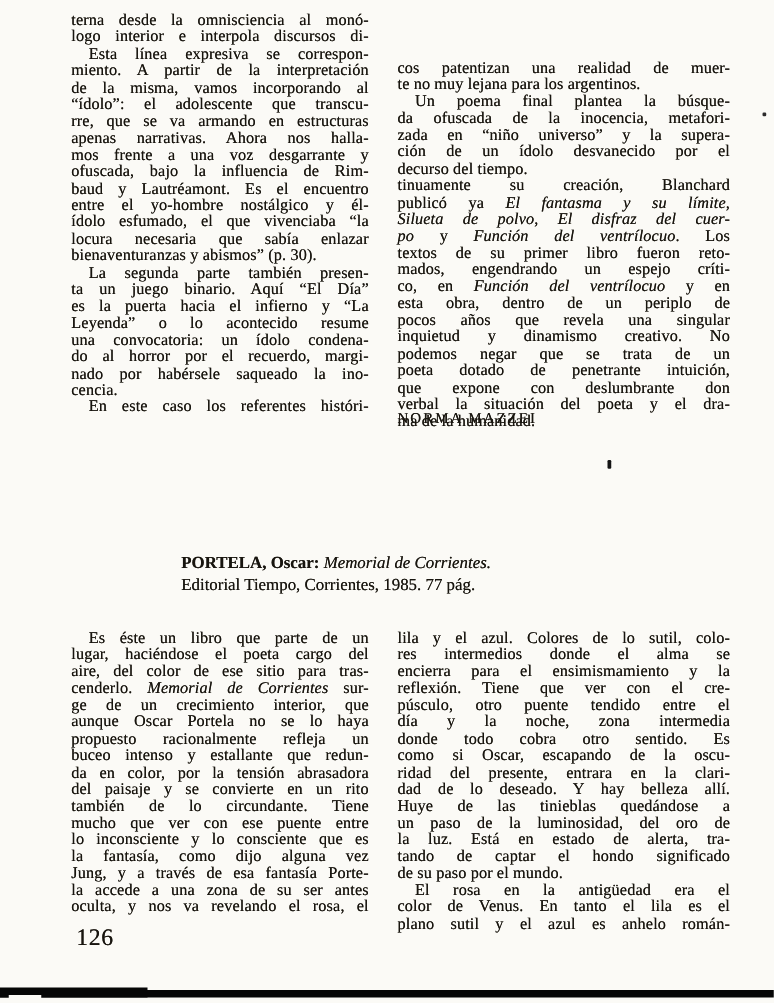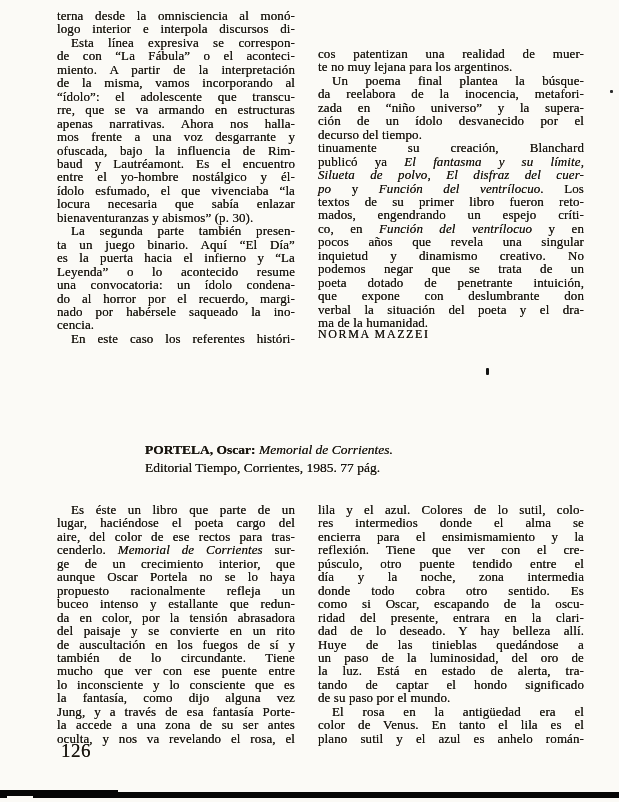--- a/index.html
+++ b/index.html
@@ -40,21 +40,20 @@
   b{font-weight:bold;text-align:right;}
   i{font-style:italic;}
 </style>
 </head>
 <body>
 
 <div class="col" style="left:57px;top:9px;width:238px;">
     <div class="ln">terna desde la omnisciencia al monó-</div>
     <div class="ln">logo interior e interpola discursos di-</div>
     <div class="ln ind">Esta línea expresiva se correspon-</div>
-    <div class="ln">de con “La Fábula” o el aconteci-</div>
     <div class="ln">miento. A partir de la interpretación</div>
     <div class="ln">de la misma, vamos incorporando al</div>
     <div class="ln">“ídolo”: el adolescente que transcu-</div>
     <div class="ln">rre, que se va armando en estructuras</div>
     <div class="ln">apenas narrativas. Ahora nos halla-</div>
     <div class="ln">mos frente a una voz desgarrante y</div>
     <div class="ln">ofuscada, bajo la influencia de Rim-</div>
     <div class="ln">baud y Lautréamont. Es el encuentro</div>
     <div class="ln">entre el yo-hombre nostálgico y él-</div>
     <div class="ln">ídolo esfumado, el que vivenciaba “la</div>
@@ -68,60 +67,60 @@
     <div class="ln">do al horror por el recuerdo, margi-</div>
     <div class="ln">nado por habérsele saqueado la ino-</div>
     <div class="ln end">cencia.</div>
     <div class="ln ind">En este caso los referentes históri-</div>
   </div>
 
 <div class="col" style="left:318px;top:9px;width:266px;margin-top:38px;">
     <div class="ln">cos patentizan una realidad de muer-</div>
     <div class="ln end">te no muy lejana para los argentinos.</div>
     <div class="ln ind">Un poema final plantea la búsque-</div>
-    <div class="ln">da reelabora de la inocencia, metafori-</div>
+    <div class="ln">da ofuscada de la inocencia, metafori-</div>
     <div class="ln">zada en “niño universo” y la supera-</div>
     <div class="ln">ción de un ídolo desvanecido por el</div>
     <div class="ln end">decurso del tiempo.</div>
     <div class="ln">tinuamente su creación, Blanchard</div>
     <div class="ln">publicó ya <i>El fantasma y su límite,</i></div>
     <div class="ln"><i>Silueta de polvo, El disfraz del cuer-</i></div>
     <div class="ln"><i>po</i> y <i>Función del ventrílocuo</i>. Los</div>
     <div class="ln">textos de su primer libro fueron reto-</div>
     <div class="ln">mados, engendrando un espejo críti-</div>
     <div class="ln">co, en <i>Función del ventrílocuo</i> y en</div>
+    <div class="ln">esta obra, dentro de un periplo de</div>
     <div class="ln">pocos años que revela una singular</div>
     <div class="ln">inquietud y dinamismo creativo. No</div>
     <div class="ln">podemos negar que se trata de un</div>
     <div class="ln">poeta dotado de penetrante intuición,</div>
     <div class="ln">que expone con deslumbrante don</div>
     <div class="ln">verbal la situación del poeta y el dra-</div>
     <div class="ln end">ma de la humanidad.</div>
   </div>
 
 <div class="byline">NORMA MAZZEI</div>
 <div class="speck-byline"></div>
 
 <div class="heading">
   <div class="hln"><b>PORTELA, Oscar:</b> <i>Memorial de Corrientes.</i></div>
   <div class="hln">Editorial Tiempo, Corrientes, 1985. 77 pág.</div>
 </div>
 
 <div class="col" style="left:57px;top:503px;width:238px;">
     <div class="ln ind">Es éste un libro que parte de un</div>
     <div class="ln">lugar, haciéndose el poeta cargo del</div>
-    <div class="ln">aire, del color de ese rectos para tras-</div>
+    <div class="ln">aire, del color de ese sitio para tras-</div>
     <div class="ln">cenderlo. <i>Memorial de Corrientes</i> sur-</div>
     <div class="ln">ge de un crecimiento interior, que</div>
     <div class="ln">aunque Oscar Portela no se lo haya</div>
     <div class="ln">propuesto racionalmente refleja un</div>
     <div class="ln">buceo intenso y estallante que redun-</div>
     <div class="ln">da en color, por la tensión abrasadora</div>
     <div class="ln">del paisaje y se convierte en un rito</div>
-    <div class="ln">de auscultación en los fuegos de sí y</div>
     <div class="ln">también de lo circundante. Tiene</div>
     <div class="ln">mucho que ver con ese puente entre</div>
     <div class="ln">lo inconsciente y lo consciente que es</div>
     <div class="ln">la fantasía, como dijo alguna vez</div>
     <div class="ln">Jung, y a través de esa fantasía Porte-</div>
     <div class="ln">la accede a una zona de su ser antes</div>
     <div class="ln">oculta, y nos va revelando el rosa, el</div>
   </div>
 
 <div class="col" style="left:318px;top:503px;width:266px;">

